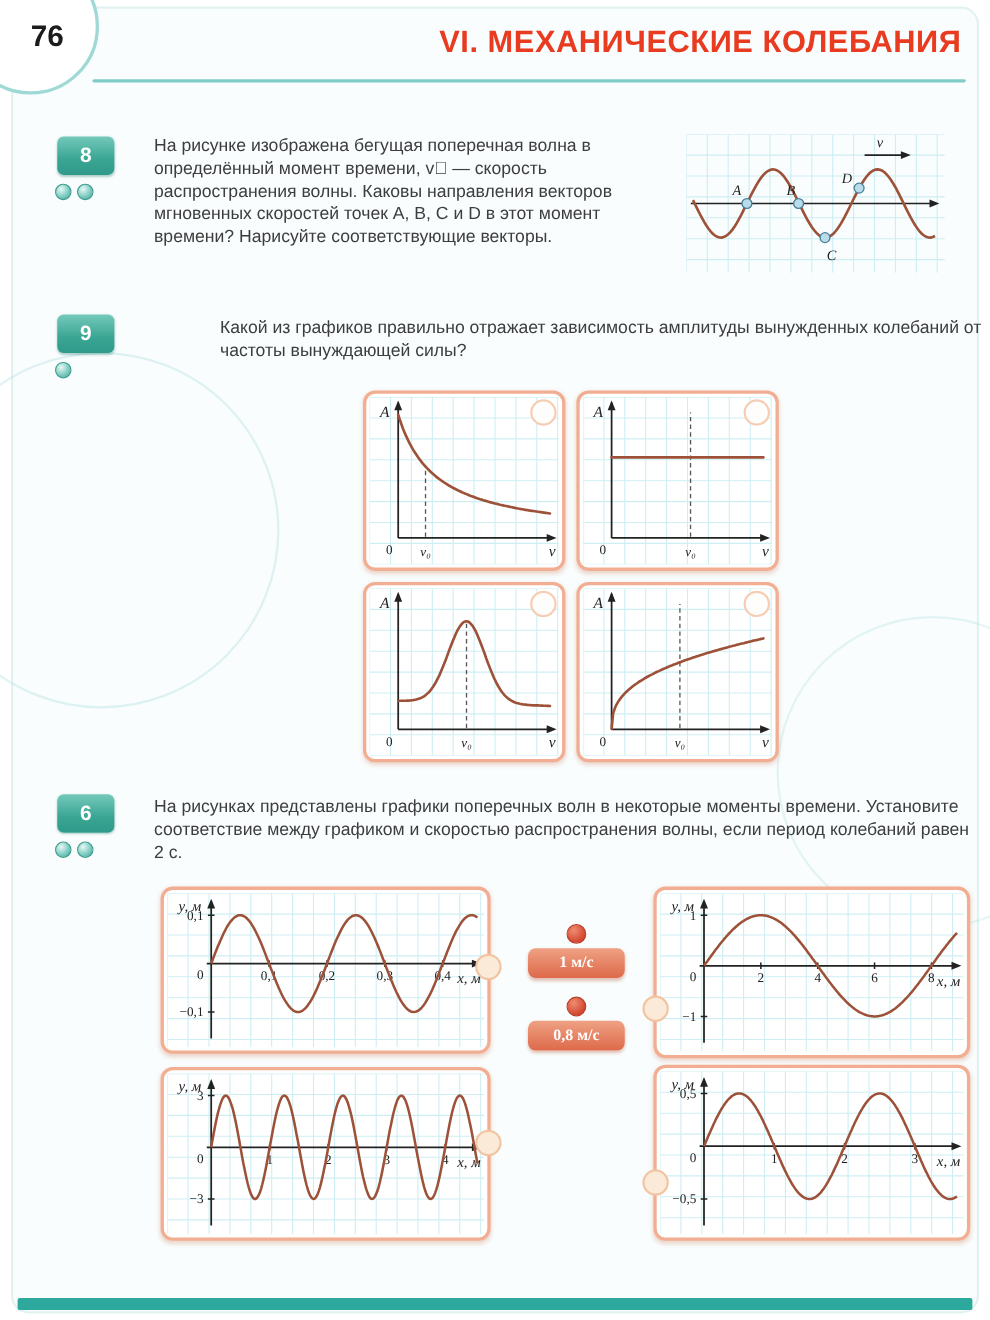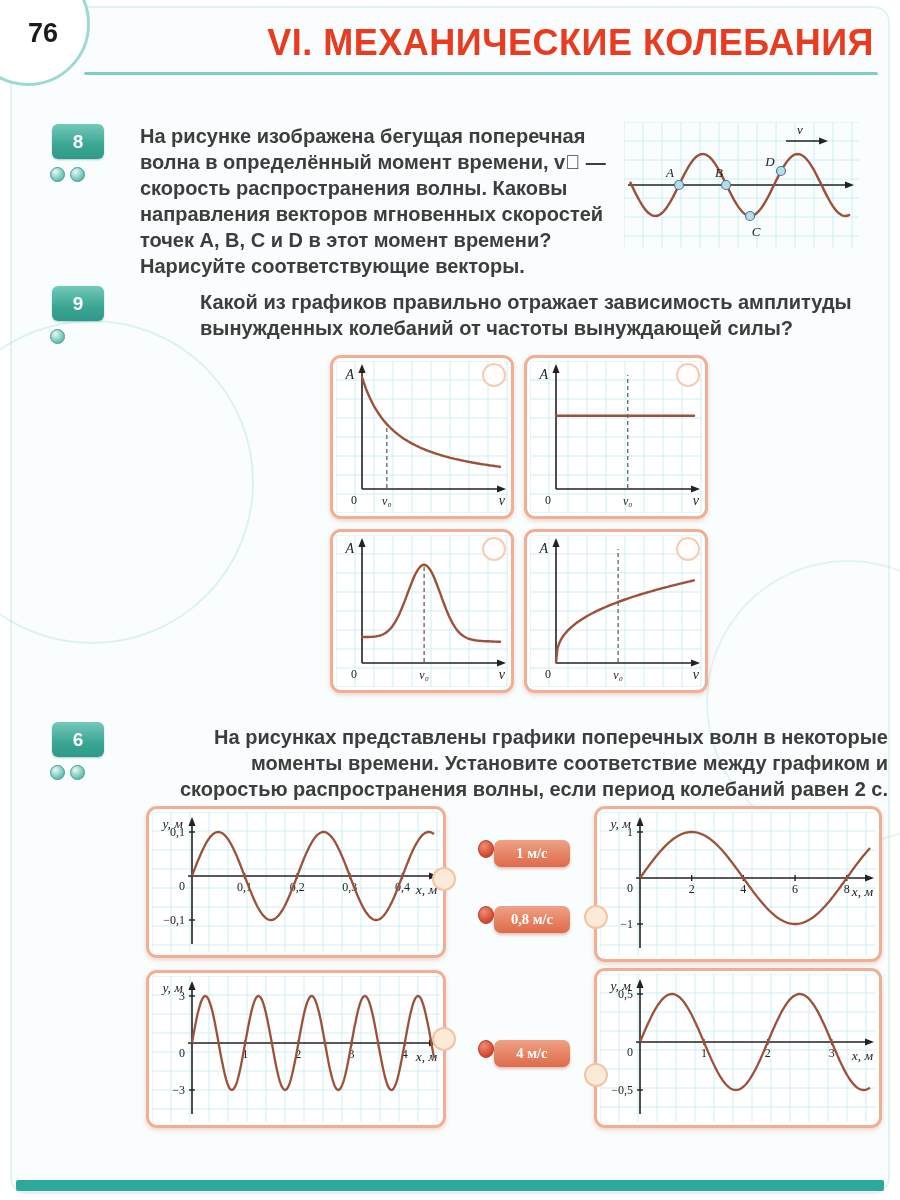--- a/index.html
+++ b/index.html
@@ -4,58 +4,58 @@
 <style>
   html,body{margin:0;padding:0;background:#fff;}
   .page{position:relative;width:900px;height:1200px;background:#fff;overflow:hidden;
         font-family:"Liberation Sans",sans-serif;}
   .paper{position:absolute;inset:6px 10px 6px 10px;background:#f9fdfd;border:2px solid #e2f2f1;border-radius:16px;}
   .decor{position:absolute;border-radius:50%;pointer-events:none;}
   .c1{left:-70px;top:320px;width:320px;height:320px;border:2px solid rgba(160,215,220,.30);}
   .c2{right:-90px;top:560px;width:280px;height:280px;border:2px solid rgba(160,215,220,.25);}
   .blob{position:absolute;left:-34px;top:-38px;width:118px;height:118px;border:3px solid #9ed9d6;background:#fff;border-radius:50%;}
   .pagenum{position:absolute;left:28px;top:18px;font-size:27px;font-weight:700;color:#1c1c1c;}
-  .title{position:absolute;right:26px;top:22px;margin:0;font-size:36px;font-weight:800;color:#e83b20;letter-spacing:.5px;}
+  .title{position:absolute;right:26px;top:22px;margin:0;font-size:28px;font-weight:800;color:#e83b20;letter-spacing:.5px;}
   .rule{position:absolute;left:84px;right:22px;top:72px;height:3px;background:#7fccc8;border-radius:2px;}
   .bottombar{position:absolute;left:16px;right:16px;bottom:9px;height:11px;background:#2da89c;border-radius:2px;}
 
   .badge{position:absolute;left:52px;width:52px;height:35px;border-radius:6px;color:#fff;font-weight:700;font-size:19px;
          display:flex;align-items:center;justify-content:center;
          background:linear-gradient(180deg,#74c9ba 0%,#3aa593 60%,#2f9a89 100%);
          box-shadow:0 1px 2px rgba(0,100,90,.3);}
   .b8{top:124px}.b9{top:286px}.b10{top:722px}
   .dots{position:absolute;left:50px;display:flex;gap:5px;}
   .d8{top:167px}.d9{top:329px}.d10{top:765px}
   .dot{width:13px;height:13px;border-radius:50%;border:1px solid #3d9b8e;
        background:radial-gradient(circle at 35% 30%,#e8f8f5,#7fccc2 55%,#43a396);}
 
-  .ptext{position:absolute;margin:0;font-weight:700;color:#3d3d3d;font-size:20px;line-height:1.3;}
+  .ptext{position:absolute;margin:0;font-weight:400;color:#3d3d3d;font-size:16px;line-height:1.3;}
   .t8{left:140px;top:123px;width:474px;}
   .t9{left:156px;top:289px;width:742px;margin-left:44px;}
-  .t10{left:140px;top:724px;width:748px;text-align:right;}
+  .t10{left:140px;top:724px;width:748px;}
 
   .fig8{position:absolute;left:624px;top:122px;}
 
   .card{position:absolute;background:#fff;border:3px solid #f1ae92;border-radius:11px;
         box-shadow:0 2px 4px rgba(205,120,85,.3);padding:3px;box-sizing:border-box;}
   .g1{left:330px;top:355px;width:184px;height:164px}
   .g2{left:524px;top:355px;width:184px;height:164px}
   .g3{left:330px;top:529px;width:184px;height:164px}
   .g4{left:524px;top:529px;width:184px;height:164px}
   .acircle{position:absolute;right:5px;top:5px;width:20px;height:20px;border-radius:50%;
            background:#fffdfb;border:2px solid #f5cdb4;}
   .tl{left:146px;top:806px;width:300px;height:152px}
   .tr{left:594px;top:806px;width:288px;height:156px}
   .bl{left:146px;top:970px;width:300px;height:158px}
   .br{left:594px;top:968px;width:288px;height:160px}
   .ccircle{position:absolute;width:20px;height:20px;border-radius:50%;background:#fcead9;border:2px solid #f2c4a2;}
   .cc-tl{right:-13px;top:58px}.cc-tr{left:-13px;top:96px}.cc-bl{right:-13px;top:54px}.cc-br{left:-13px;top:92px}
   .card svg{display:block;}
 
-  .speed{position:absolute;left:478px;width:92px;display:flex;flex-direction:row;align-items:flex-start;}
+  .speed{position:absolute;left:478px;width:92px;display:flex;flex-direction:column;align-items:center;}
   .s1{top:840px}.s2{top:906px}.s3{top:972px}.s4{top:1040px}
   .sdot{width:16px;height:16px;border-radius:50%;border:1px solid #b93a26;margin-bottom:4px;
         background:radial-gradient(circle at 35% 30%,#ef8d72,#d24830 70%);}
   .slabel{display:block;width:88px;padding:5px 0;text-align:center;border-radius:7px;color:#fff;
           font-weight:700;font-size:14.5px;font-family:"Liberation Serif","DejaVu Serif",serif;
           background:linear-gradient(180deg,#efa184,#dd6a4a);box-shadow:0 2px 3px rgba(180,80,50,.35);}
 </style>
 </head>
 <body>
 
@@ -456,17 +456,13 @@
   </div>
 
   <div class="speed s1">
     <span class="sdot"></span>
     <span class="slabel">1 м/с</span>
   </div>
   <div class="speed s2">
     <span class="sdot"></span>
     <span class="slabel">0,8 м/с</span>
   </div>
-  <div class="speed s4">
-    <span class="sdot"></span>
-    <span class="slabel">4 м/с</span>
-  </div>
 </div>
 
 </body></html>

